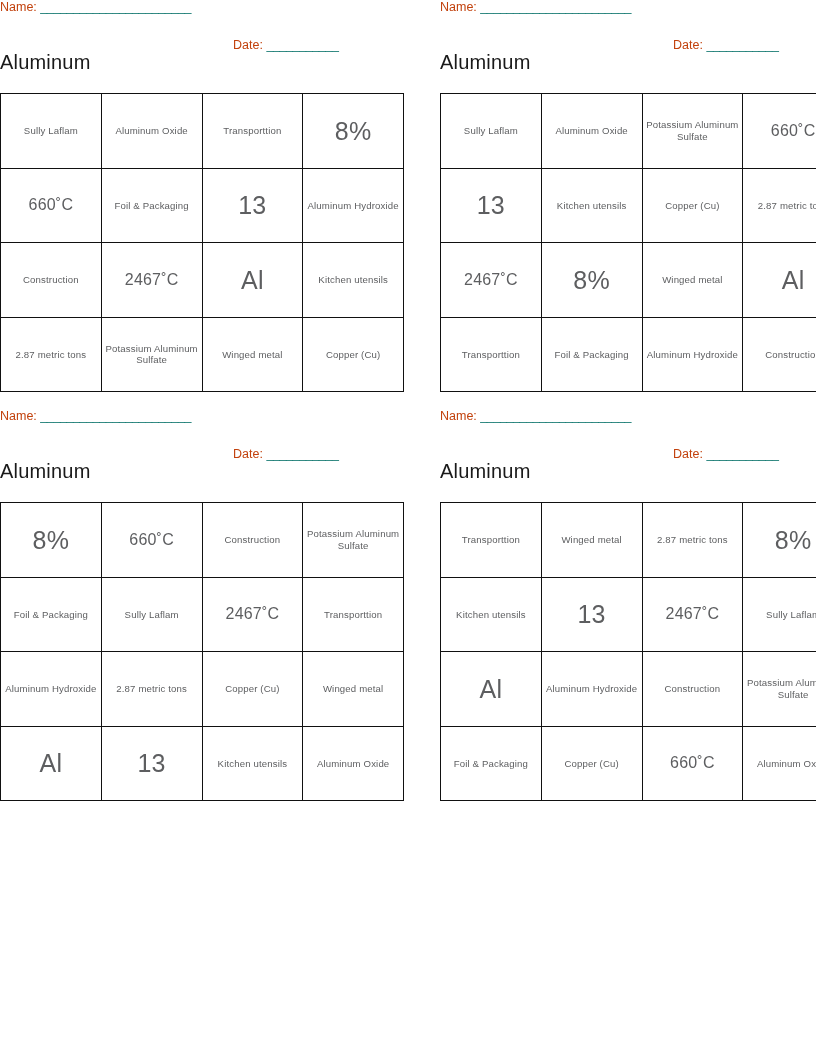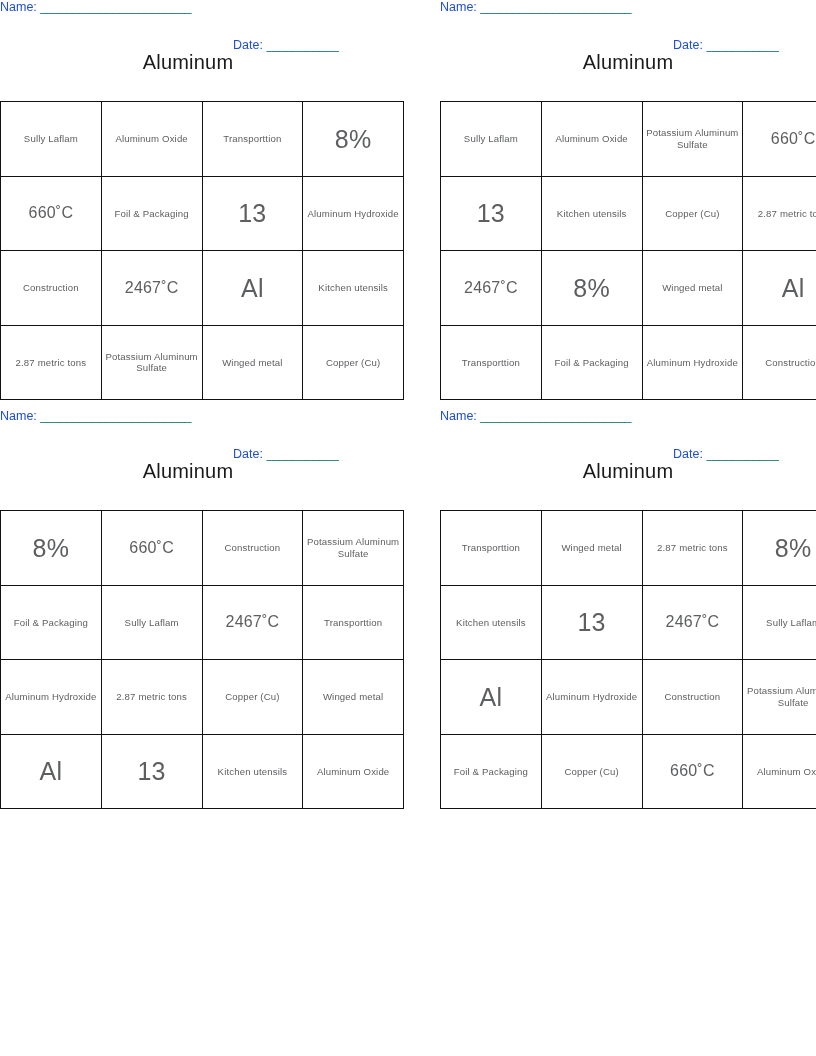--- a/index.html
+++ b/index.html
@@ -44,39 +44,39 @@
     position: absolute;
     left: 0px;
     top: 0px;
   }
   .nd-date {
     position: absolute;
     left: 233px;
     top: 0px;
     margin-top: 38px;
   }
-  .nd-label { color: #1d4ed8; }
+  .nd-label { color: #c2410c; }
   .nd-rule  { color: #0f766e; letter-spacing: -0.4px; }
 
   
   .card-title {
-    text-align: center;
+    text-align: left;
     font-size: 20px;
     color: #1a1a1a;
     letter-spacing: 0.2px;
     margin-top: 25px;
     margin-bottom: 0;
     height: 30px;
     line-height: 30px;
     font-weight: normal;
   }
 
   
   .bingo-grid {
-    margin-top: 24px;
+    margin-top: 16px;
     width: 375px;
     height: 286px;
     border-collapse: collapse;
     table-layout: fixed;
   }
   .bingo-grid td {
     border: 1px solid #111111;
     width: 93.75px;
     height: 71.5px;
     text-align: center;

